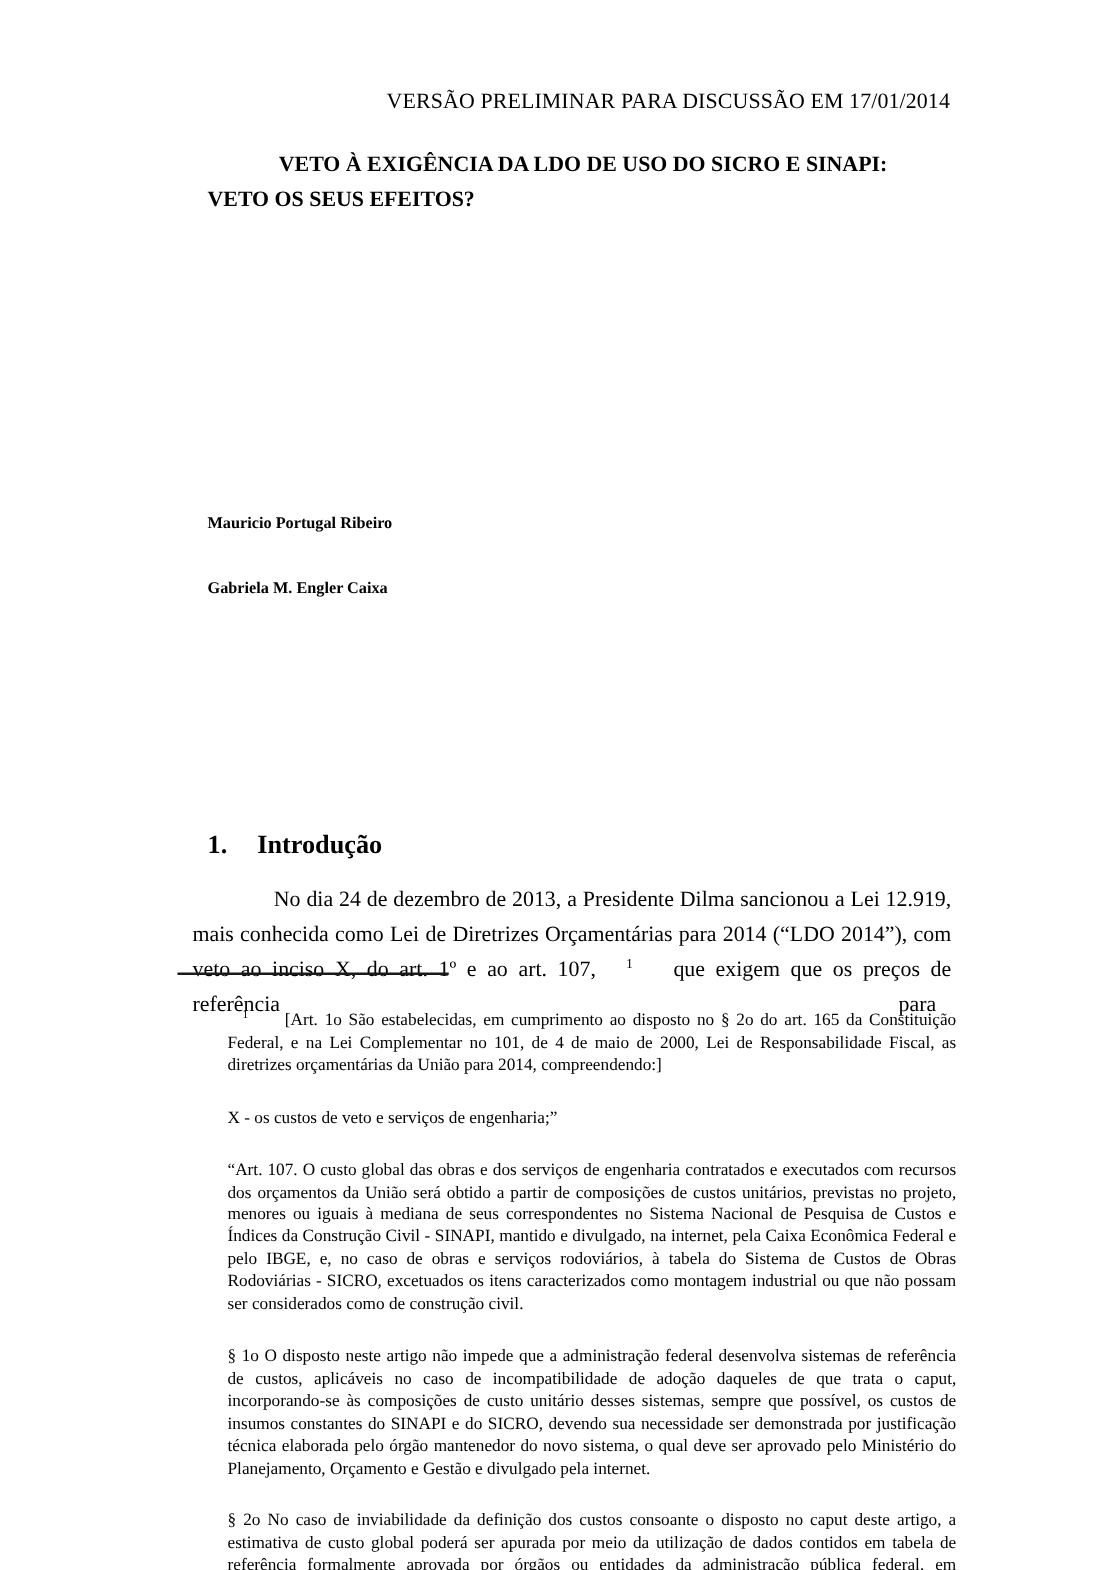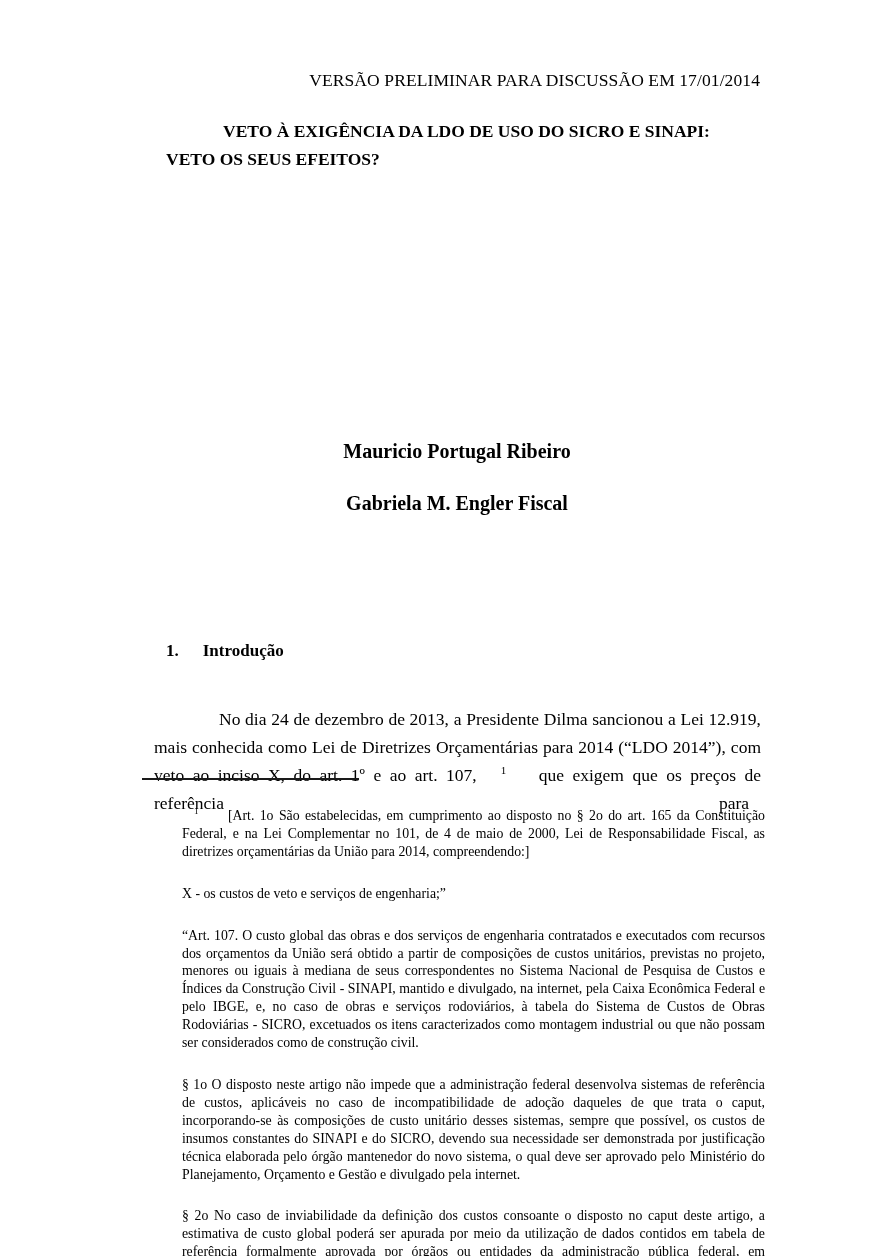--- a/index.html
+++ b/index.html
@@ -33,34 +33,34 @@
     left: 130px;
     width: 630px;
     text-align: left;
     text-indent: 57px;
     font-size: 17.5px;
     font-weight: bold;
     line-height: 28px;
   }
   .authors {
     position: absolute;
-    top: 402px;
+    top: 368px;
     left: 130px;
     width: 630px;
-    text-align: center;
-    font-size: 20px;
+    text-align: left;
+    font-size: 13px;
     font-weight: bold;
     line-height: 27.5px;
   }
   .section-heading {
     position: absolute;
-    top: 605px;
+    top: 629px;
     left: 130px;
     width: 630px;
-    font-size: 17px;
+    font-size: 21px;
     font-weight: bold;
     line-height: 20px;
   }
   .sec-num {
     display: inline-block;
     min-width: 29px;
   }
   .body-para {
     position: absolute;
     top: 665px;
@@ -109,21 +109,21 @@
 
   <div class="doc-header">VERSÃO PRELIMINAR PARA DISCUSSÃO EM 17/01/2014</div>
 
   <div class="doc-title">
     <span>VETO À EXIGÊNCIA DA LDO DE USO DO SICRO E SINAPI:</span><br>
     <span>VETO OS SEUS EFEITOS?</span>
   </div>
 
   <div class="authors">
     <div class="author">Mauricio Portugal Ribeiro</div>
-    <div class="author">Gabriela M. Engler Fiscal</div>
+    <div class="author">Gabriela M. Engler Caixa</div>
   </div>
 
   <div class="section-heading">
     <span class="sec-num">1.</span><span>Introdução</span>
   </div>
 
   <p class="body-para"><span>No dia 24 de dezembro de 2013, a Presidente Dilma sancionou a Lei 12.919, mais conhecida como Lei de Diretrizes Orçamentárias para 2014 (“LDO 2014”), com veto ao inciso X, do art. 1º e ao art. 107,</span><sup class="fn-ref">1</sup><span> que exigem que os preços de referência para</span></p>
 
   <div class="fn-sep"></div>
 

